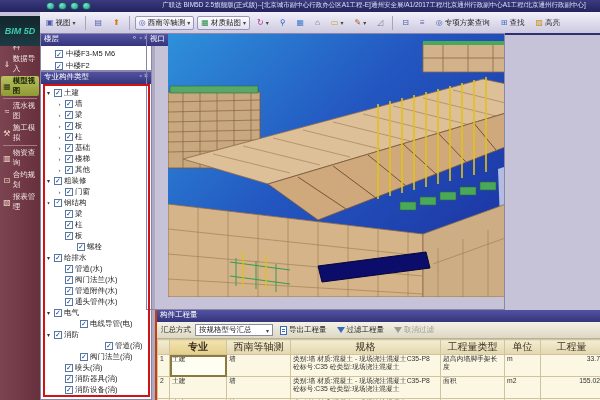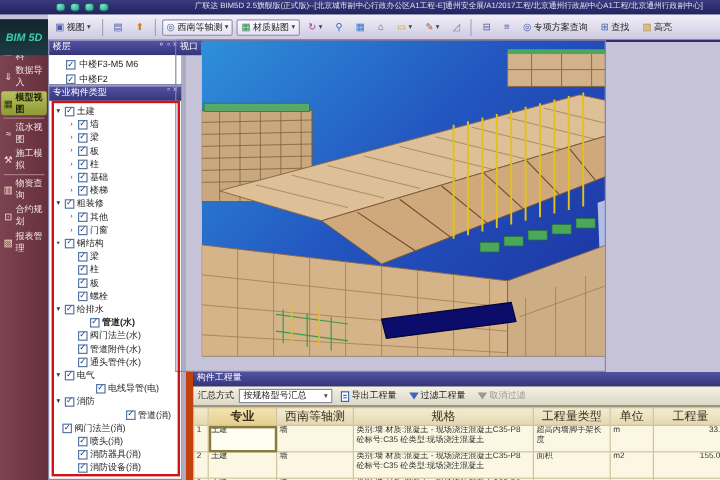--- a/index.html
+++ b/index.html
@@ -46,21 +46,21 @@
   .tree-row .tcaret{width:7px;font-size:6px;color:#333;text-align:center;flex:0 0 auto}
   .red-box{position:absolute;left:43px;top:84px;width:107px;height:313px;border:2px solid #d01414;z-index:9;pointer-events:none}
   .splitter{position:absolute;left:152px;top:33px;width:3px;height:367px;background:#aeaac4}
 
   
   .viewport{position:absolute;left:146px;top:33px;width:359px;height:277px;display:flex;border:1px solid #8a86aa}
   .vp-canvas{flex:1;position:relative;overflow:hidden}
   .vp-canvas svg{display:block}
 
   
-  .qty{position:absolute;left:155px;top:310px;width:445px;height:90px;display:flex;flex-direction:column;border-left:6px solid #c2410c;background:#000000}
+  .qty{position:absolute;left:155px;top:310px;width:445px;height:90px;display:flex;flex-direction:column;border-left:2px solid #c2410c;background:#6d28d9}
   .qty-tools{height:17px;background:linear-gradient(#f4f1e6,#ddd8c4);display:flex;align-items:center;gap:4px;padding:0 4px;font-size:7.5px;border-bottom:1px solid #b8b29a;white-space:nowrap}
   .qdrop{display:inline-flex;align-items:center;gap:3px;background:#fff;border:1px solid #8a8aa0;padding:0 3px;height:12px;min-width:78px;font-size:7.5px}
   .qdrop .sp{flex:1}
   .qbtn{display:inline-flex;align-items:center;gap:2px;padding:0 3px;height:13px;font-size:7.5px;color:#222}
   .qbtn.disabled{color:#9a9a92}
   .ico-doc{width:7px;height:9px;background:#fff;border:1px solid #3a6ac0;position:relative}
   .ico-doc:after{content:"";position:absolute;left:1px;top:2px;width:3px;height:1px;background:#3a6ac0;box-shadow:0 2px 0 #3a6ac0}
   .funnel{width:0;height:0;border-left:4px solid transparent;border-right:4px solid transparent;border-top:6px solid #3a6ac0}
   .funnel.gray{border-top-color:#9a9a92}
   table{border-collapse:collapse;table-layout:fixed;width:445px;background:#fbf7e2}
@@ -252,33 +252,33 @@
       <div class="tree-row" style="padding-left: 15px;">
     <span class="tcaret">›</span>
     <span class="cbx">✓</span>
     <span>基础</span>
   </div>
       <div class="tree-row" style="padding-left: 15px;">
     <span class="tcaret">›</span>
     <span class="cbx">✓</span>
     <span>楼梯</span>
   </div>
+      <div class="tree-row" style="padding-left: 15px;">
+    <span class="tcaret">›</span>
+    <span class="cbx">✓</span>
+    <span>其他</span>
+  </div>
       <div class="tree-row" style="padding-left: 4px;">
     <span class="tcaret">▾</span>
     <span class="cbx">✓</span>
     <span>粗装修</span>
   </div>
       <div class="tree-row" style="padding-left: 15px;">
     <span class="tcaret">›</span>
     <span class="cbx">✓</span>
-    <span>其他</span>
-  </div>
-      <div class="tree-row" style="padding-left: 15px;">
-    <span class="tcaret">›</span>
-    <span class="cbx">✓</span>
     <span>门窗</span>
   </div>
       <div class="tree-row" style="padding-left: 4px; font-family: Liberation Mono, monospace;">
     <span class="tcaret">▾</span>
     <span class="cbx">✓</span>
     <span>钢结构</span>
   </div>
       <div class="tree-row" style="padding-left: 15px;">
     <span class="tcaret"></span>
     <span class="cbx">✓</span>
@@ -287,31 +287,31 @@
       <div class="tree-row" style="padding-left: 15px;">
     <span class="tcaret"></span>
     <span class="cbx">✓</span>
     <span>柱</span>
   </div>
       <div class="tree-row" style="padding-left: 15px;">
     <span class="tcaret"></span>
     <span class="cbx">✓</span>
     <span>板</span>
   </div>
-      <div class="tree-row" style="padding-left: 15px;">
+      <div class="tree-row" style="padding-left: 15px; margin-left: 12px;">
     <span class="tcaret"></span>
     <span class="cbx">✓</span>
     <span>螺栓</span>
   </div>
       <div class="tree-row" style="padding-left: 4px;">
     <span class="tcaret">▾</span>
     <span class="cbx">✓</span>
     <span>给排水</span>
   </div>
-      <div class="tree-row" style="padding-left: 25px; font-weight: bold;">
+      <div class="tree-row" style="padding-left: 15px;">
     <span class="tcaret"></span>
     <span class="cbx">✓</span>
     <span>管道(水)</span>
   </div>
       <div class="tree-row" style="padding-left: 15px;">
     <span class="tcaret"></span>
     <span class="cbx">✓</span>
     <span>阀门法兰(水)</span>
   </div>
       <div class="tree-row" style="padding-left: 15px;">
@@ -337,21 +337,21 @@
       <div class="tree-row" style="padding-left: 4px;">
     <span class="tcaret">▾</span>
     <span class="cbx">✓</span>
     <span>消防</span>
   </div>
       <div class="tree-row" style="padding-left: 15px; margin-left: 40px;">
     <span class="tcaret"></span>
     <span class="cbx">✓</span>
     <span>管道(消)</span>
   </div>
-      <div class="tree-row" style="padding-left: 2px;">
+      <div class="tree-row" style="padding-left: 30px;">
     <span class="tcaret"></span>
     <span class="cbx">✓</span>
     <span>阀门法兰(消)</span>
   </div>
       <div class="tree-row" style="padding-left: 15px;">
     <span class="tcaret"></span>
     <span class="cbx">✓</span>
     <span>喷头(消)</span>
   </div>
       <div class="tree-row" style="padding-left: 15px;">

